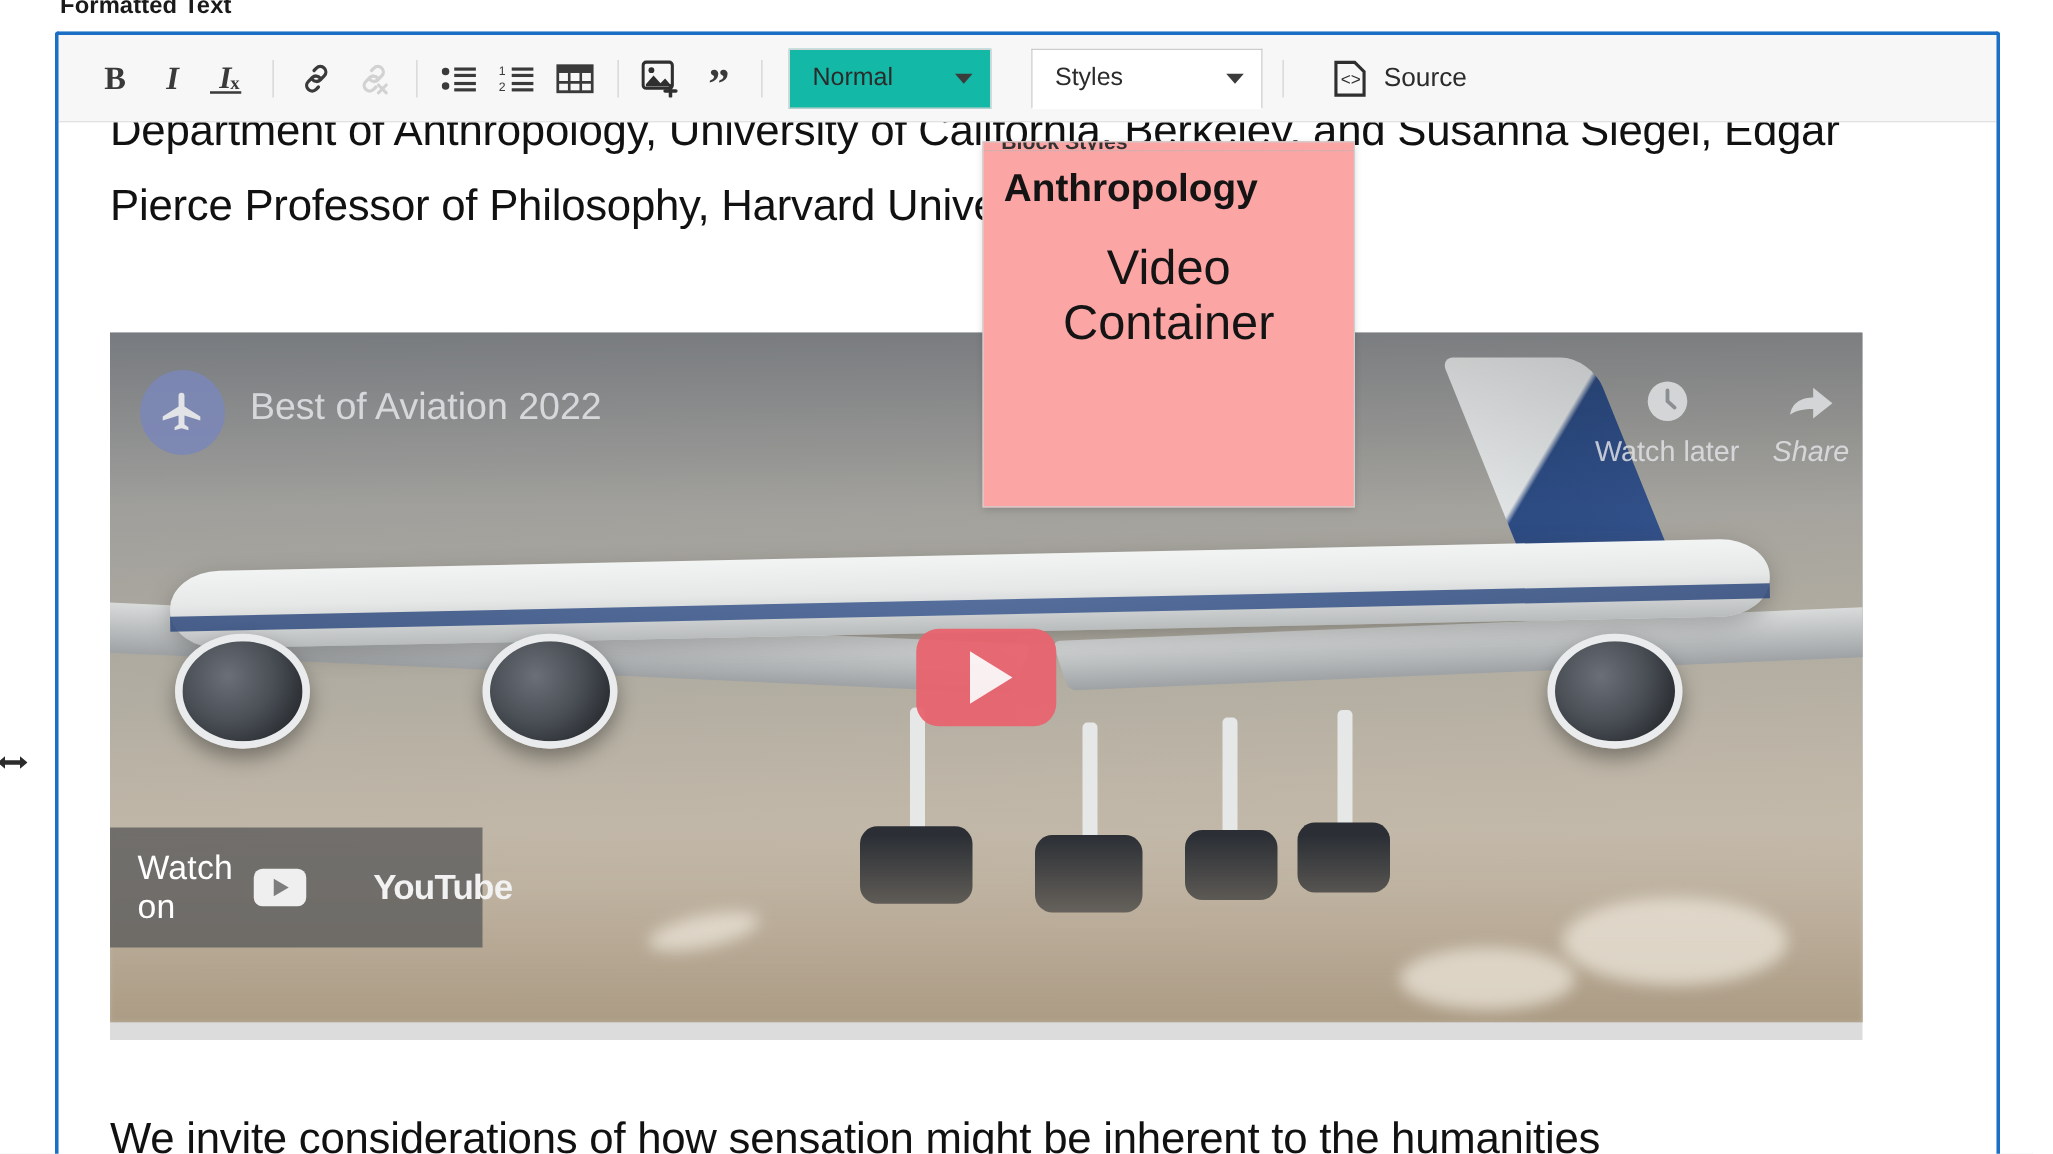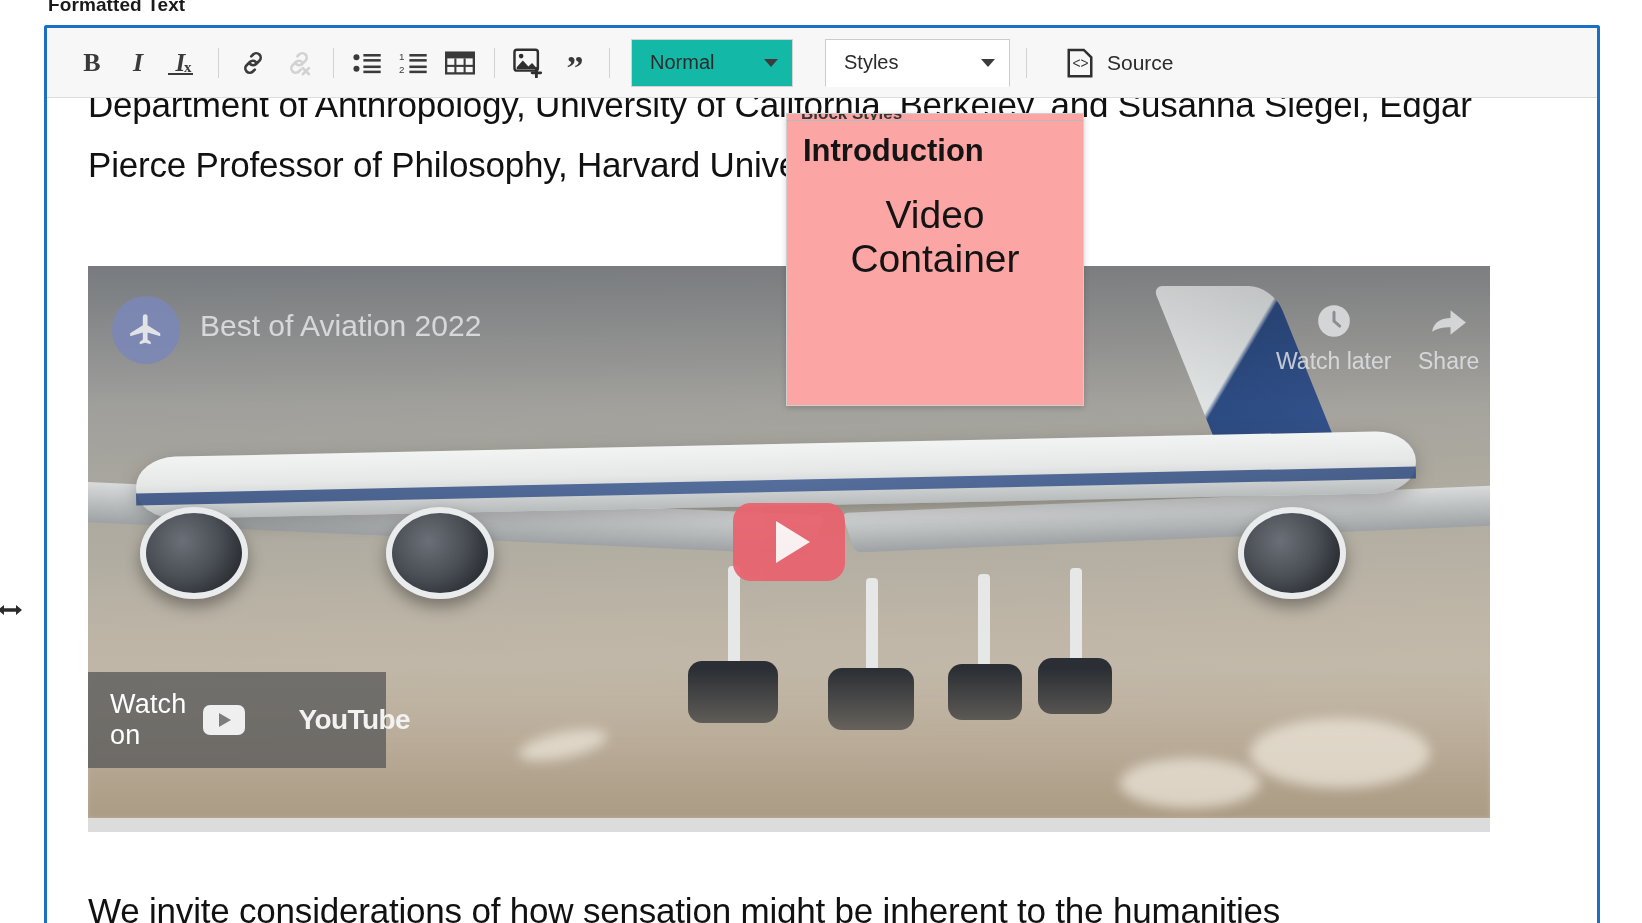--- a/index.html
+++ b/index.html
@@ -251,42 +251,42 @@
     opacity:.82;
     font-family: "Liberation Sans", sans-serif;
   }
   .yt-action {
     position:absolute; top: 36px;
     display:flex; flex-direction:column; align-items:center; gap: 8px;
     color:#e3e5e8; opacity:.82; cursor:pointer;
   }
   .yt-action .lbl { font-size: 23px; }
   .yt-watchlater { left: 1188px; }
-  .yt-share { left: 1330px; }
+  .yt-share { left: 1330px; font-style: italic; }
 
   .yt-play {
     position:absolute; left: 50%; top: 50%;
     transform: translate(-50%,-50%);
     width: 112px; height: 78px;
     background: #e8636e;
     border-radius: 18px;
     display:flex; align-items:center; justify-content:center;
     cursor:pointer;
     opacity:.94;
   }
   .yt-play .tri {
     width:0;height:0;
     border-top: 21px solid transparent;
     border-bottom: 21px solid transparent;
     border-left: 34px solid #ffffff;
     margin-left: 7px;
     opacity:.93;
   }
   .yt-watchon {
-    position:absolute; left: 0px; top: 406px;
+    position:absolute; left: 0px; top: 396px;
     height: 96px; width: 298px;
     background: rgba(92,92,92,.80);
     display:flex; align-items:center; gap: 16px;
     padding-left: 22px;
     cursor:pointer;
   }
   .yt-watchon .wtext { font-size: 27px; color:#fff; letter-spacing:.2px;}
   .yt-logo { display:flex; align-items:center; gap:6px; }
   .yt-logo .box {
     width: 42px; height: 30px; background:#efefef; border-radius:7px;
@@ -519,21 +519,21 @@
           </div>
         </div>
         <div class="video-shadowbar"></div>
       </div>
 
       <div class="doc-text para-bottom">We invite considerations of how sensation might be inherent to the humanities</div>
     </div>
 
     <div class="styles-panel">
       <div class="styles-head">Block Styles</div>
-      <div class="style-item style-intro">Introduction</div>
+      <div class="style-item style-intro">Anthropology</div>
       <div class="style-item style-video">Video Container</div>
     </div>
   </div>
 
   <div class="resize-handle">
     <svg width="24" height="16" viewBox="0 0 24 16">
       <path d="M0 8l6-5v3.2h12V3l6 5-6 5V9.8H6V13z" fill="#2b2b2b"></path>
     </svg>
   </div>
 

